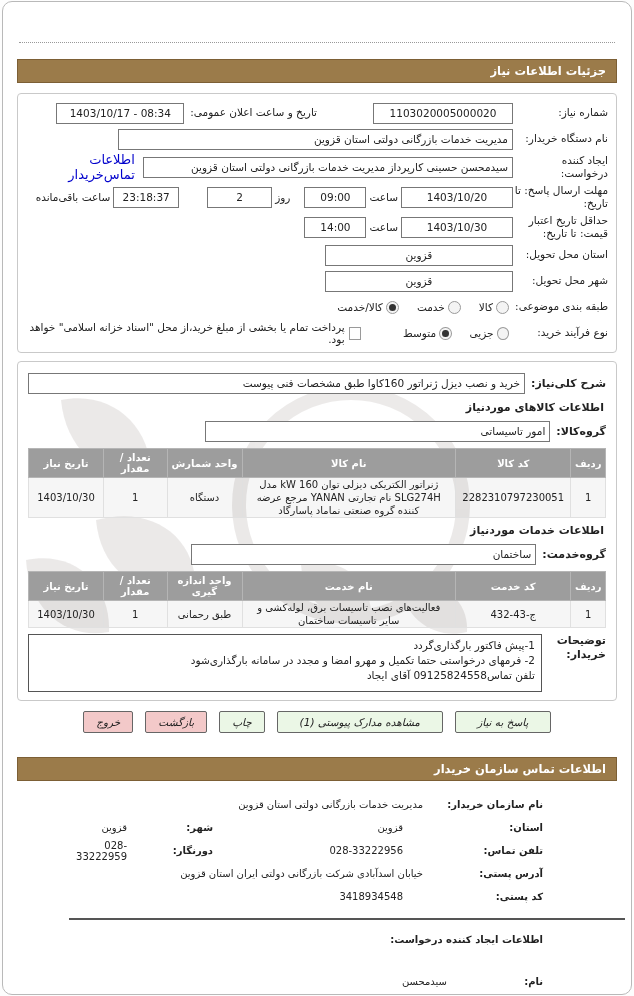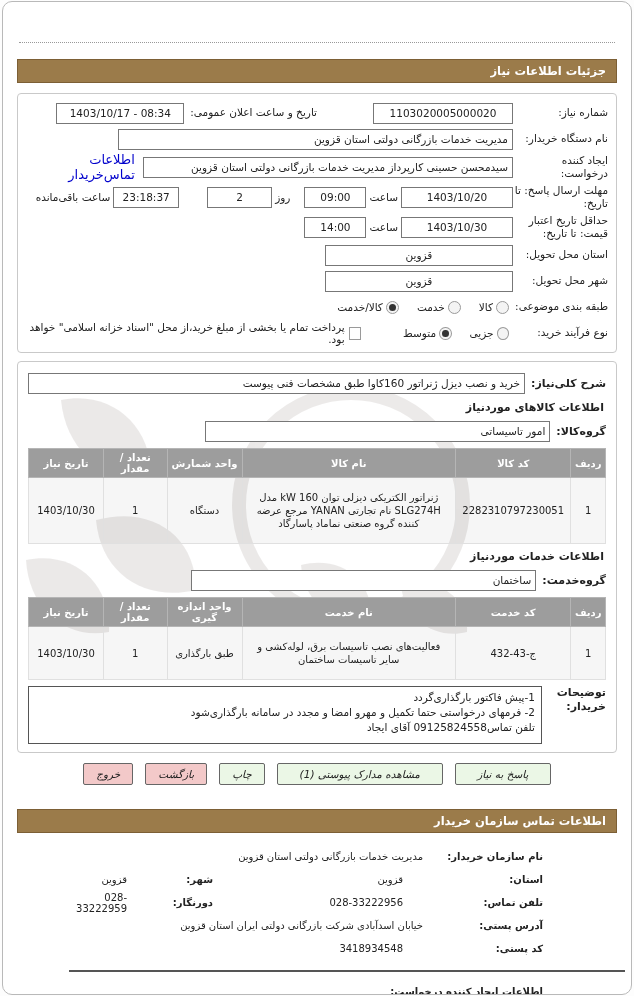--- a/index.html
+++ b/index.html
@@ -21,21 +21,21 @@
   .rb{display:inline-block;width:11px;height:11px;border:1px solid #9a9a9a;border-radius:50%;
       background:#f4f4f4;margin:0 4px 0 3px;position:relative;vertical-align:-2px;}
   .rb.sel::after{content:"";position:absolute;inset:2px;border-radius:50%;background:#333;}
   .cb{display:inline-block;width:11px;height:11px;border:1px solid #9a9a9a;background:#fff;
       margin:0 4px 0 4px;vertical-align:-2px;}
   .optlbl{margin-left:14px;}
   .sec-title{font-weight:bold;font-size:11px;margin:5px 2px 4px;}
   .inline-lbl{font-weight:bold;font-size:11px;flex:0 0 auto;margin-left:6px;}
   table{border-collapse:collapse;width:100%;margin:4px 0 6px;font-size:10px;}
   th{background:#9d9d9d;color:#fff;font-weight:bold;border:1px solid #b5b5b5;padding:3px 2px;}
-  td{background:rgba(0,0,0,0.035);border:1px solid #e0e0e0;padding:13px 4px;text-align:center;line-height:1.3;}
+  td{background:rgba(0,0,0,0.035);border:1px solid #e0e0e0;padding:0 4px;text-align:center;line-height:1.3;}
   .notes-box{border:1px solid #555;background:#fff;flex:1;min-height:50px;padding:3px 6px;
              font-size:10.5px;line-height:1.45;}
   .btn-row{display:flex;justify-content:center;gap:12px;margin:10px 14px 0;}
   .btn{border:1px solid #666;border-radius:2px;height:20px;line-height:20px;padding:0 12px;
        font-size:10.5px;text-align:center;cursor:pointer;font-style:italic;}
   .btn.green{background:#ebf7e6;}
   .btn.pink{background:#f3c9c9;}
   .contact{margin:12px 88px 0 66px;}
   .c-row{display:grid;grid-template-columns:112px 218px 78px 1fr;align-items:center;
          min-height:23px;font-size:10px;}
@@ -196,21 +196,21 @@
             <th style="width:13%">واحد اندازه گیری</th>
             <th style="width:11%">تعداد / مقدار</th>
             <th style="width:13%">تاریخ نیاز</th>
           </tr>
         </thead>
         <tbody>
           <tr>
             <td>1</td>
             <td>ج-43-432</td>
             <td>فعالیت‌های نصب تاسیسات برق، لوله‌کشی و سایر تاسیسات ساختمان</td>
-            <td>طبق بارگذاری</td>
+            <td>طبق رحمانی</td>
             <td>1</td>
             <td class="ltr">1403/10/30</td>
           </tr>
         </tbody>
       </table>
 
       <div class="f-row" style="align-items:flex-start;">
         <span class="inline-lbl" style="flex:0 0 58px;line-height:1.3;">توضیحات خریدار:</span>
         <div class="notes-box">
           <div>1-پیش فاکتور بارگذاری‌گردد</div>

